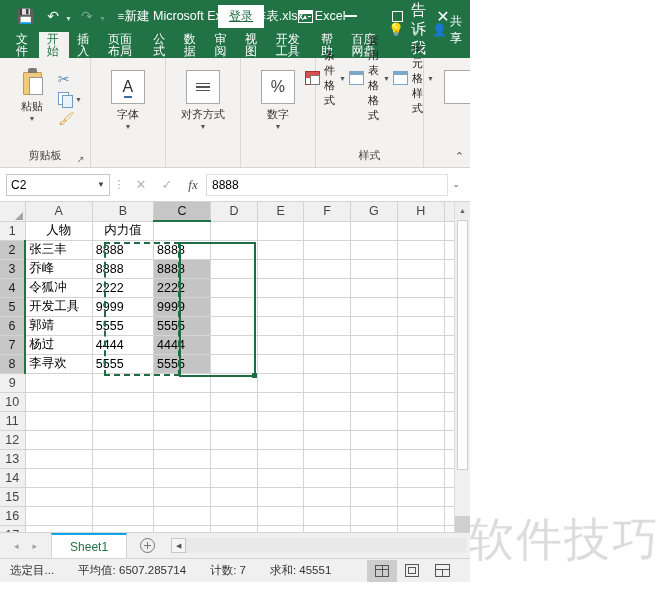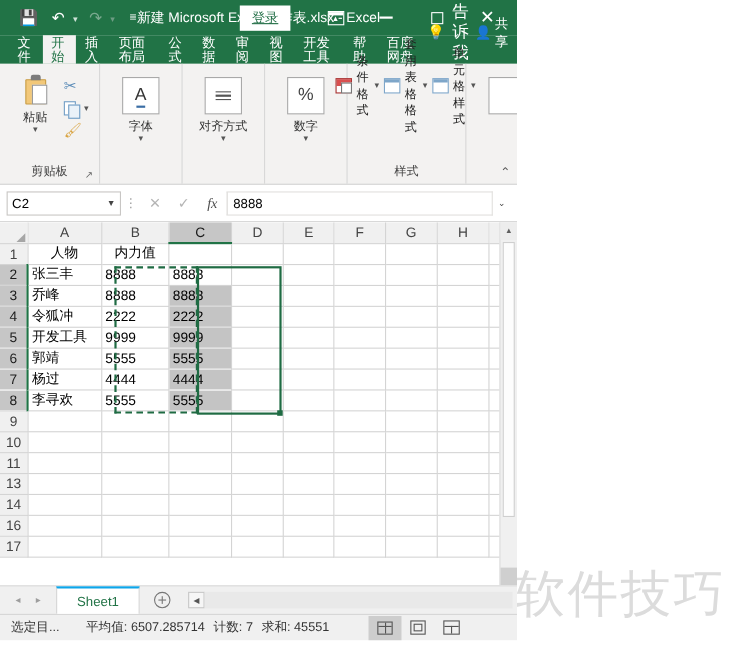--- a/index.html
+++ b/index.html
@@ -236,21 +236,21 @@
   .hscroll-wrap{ flex:1; display:flex; align-items:center; padding:0 4px; }
   .hs-left{ width:15px;height:15px; border:1px solid #c7c7c7; background:#f6f6f6;
             display:flex;align-items:center;justify-content:center;font-size:7px;color:#555;}
   .hs-track{ flex:1; height:15px; background:#e9e9e9; }
   
   .statusbar{
     height:24px; background:#f0f0f0; display:flex; align-items:center;
     border-top:1px solid #d4d4d4; font-size:11.5px; color:#333;
   }
   .sb-mode{ padding:0 10px 0 10px;text-align:right; }
-  .sb-stats{ display:flex; gap:8px; margin-left:14px; }
+  .sb-stats{ display:flex; gap:24px; margin-left:14px; }
   .sb-views{ margin-left:36px; display:flex; }
   .vbtn{ width:30px; height:22px; display:flex; align-items:center; justify-content:center; }
   .vbtn.active{ background:#cdcdcd; }
   .vb-normal{ width:14px;height:12px;border:1.3px solid #555; position:relative;}
   .vb-normal:before{content:"";position:absolute;left:0;right:0;top:3.5px;height:1.3px;background:#555;}
   .vb-normal:after{content:"";position:absolute;top:0;bottom:0;left:5.5px;width:1.3px;background:#555;}
   .vb-page{ width:14px;height:13px;border:1.3px solid #555; position:relative; }
   .vb-page:before{content:"";position:absolute;left:2px;right:2px;top:2px;bottom:2px;border:1.2px solid #555;}
   .vb-break{ width:15px;height:13px;border:1.3px solid #555; position:relative;}
   .vb-break:before{content:"";position:absolute;left:0;right:0;top:4px;height:1.3px;background:#555;}
@@ -595,33 +595,57 @@
             <td class="cell"></td>
             <td class="cell"></td>
             <td class="cell"></td>
             <td class="cell"></td>
             <td class="cell"></td>
             <td class="cell"></td>
             <td class="cell"></td>
             <td class="cell"></td>
           </tr>
       <tr>
+            <td class="rowhead">12</td>
+            <td class="cell"></td>
+            <td class="cell"></td>
+            <td class="cell"></td>
+            <td class="cell"></td>
+            <td class="cell"></td>
+            <td class="cell"></td>
+            <td class="cell"></td>
+            <td class="cell"></td>
+            <td class="cell"></td>
+          </tr>
+      <tr>
             <td class="rowhead">13</td>
             <td class="cell"></td>
             <td class="cell"></td>
             <td class="cell"></td>
             <td class="cell"></td>
             <td class="cell"></td>
             <td class="cell"></td>
             <td class="cell"></td>
             <td class="cell"></td>
             <td class="cell"></td>
           </tr>
       <tr>
             <td class="rowhead">14</td>
+            <td class="cell"></td>
+            <td class="cell"></td>
+            <td class="cell"></td>
+            <td class="cell"></td>
+            <td class="cell"></td>
+            <td class="cell"></td>
+            <td class="cell"></td>
+            <td class="cell"></td>
+            <td class="cell"></td>
+          </tr>
+      <tr>
+            <td class="rowhead">15</td>
             <td class="cell"></td>
             <td class="cell"></td>
             <td class="cell"></td>
             <td class="cell"></td>
             <td class="cell"></td>
             <td class="cell"></td>
             <td class="cell"></td>
             <td class="cell"></td>
             <td class="cell"></td>
           </tr>

